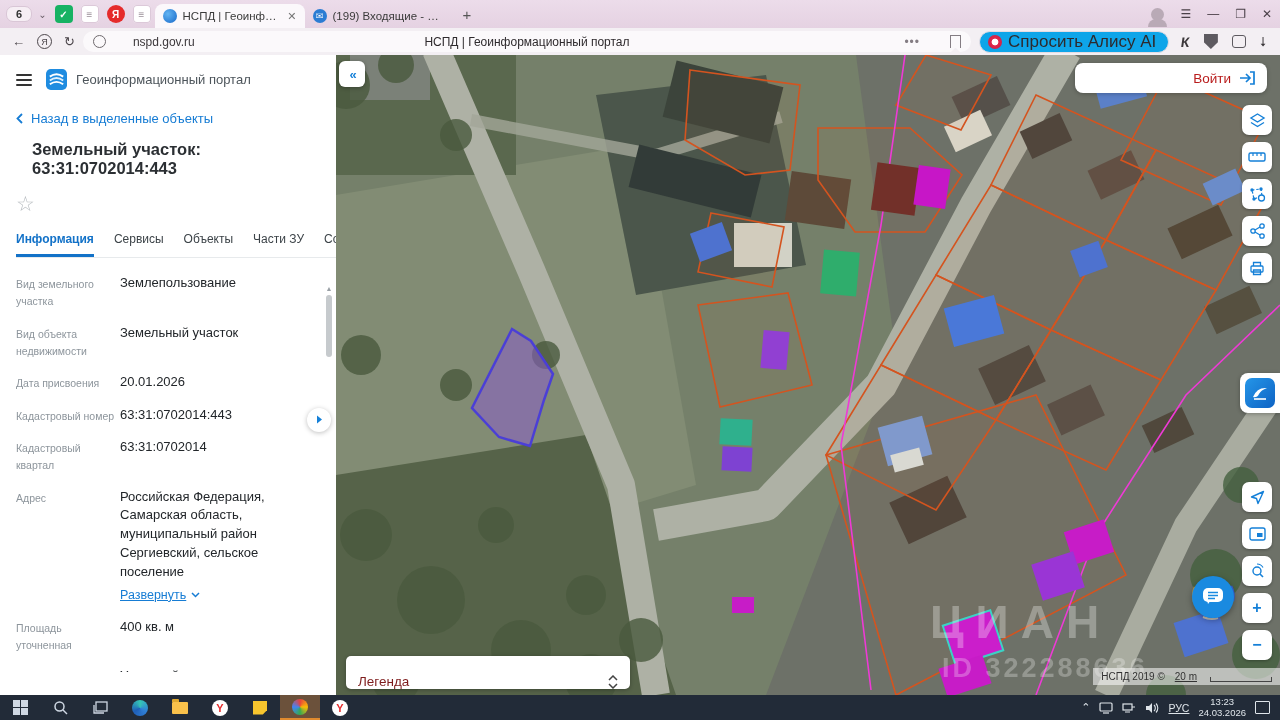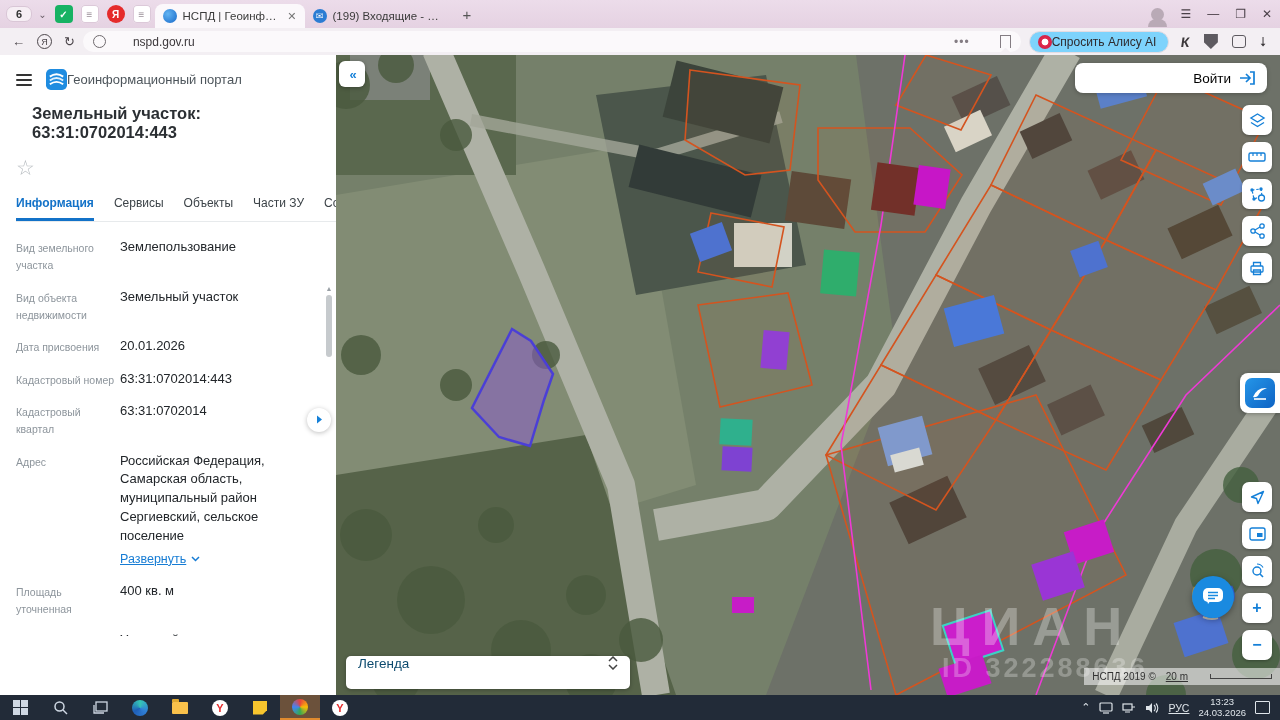--- a/index.html
+++ b/index.html
@@ -32,38 +32,38 @@
   .addressbar { position:absolute; left:0; top:28px; width:1280px; height:27px; background:#f3eff3; display:flex; align-items:center; }
   .navic { color:#4c464b; font-size:13px; margin-left:12px; }
   .ya-badge { width:15px; height:15px; border:1.4px solid #4c464b; border-radius:50%; display:flex; align-items:center; justify-content:center; font-size:9px; color:#4c464b; margin-left:12px; }
   .urlzone { position:relative; flex:1; height:21px; margin:0 8px; background:#fbf9fb; border-radius:12px; display:flex; align-items:center;gap:20px; }
   .site-badge { width:13px; height:13px; border:1.4px solid #6f6a6e; border-radius:50%; margin-left:10px; }
   .url { font-size:12px; color:#3c383b; margin-left:7px; }
   .pagetitle { position:absolute; left:0; right:0; text-align:center; font-size:12px; color:#2e2a2d; pointer-events:none; }
   .urlzone .dots { margin-left:auto; color:#847d83; font-size:12px; letter-spacing:1px; }
   .bookm { width:11px; height:13px; border:1.3px solid #847d83; border-bottom:none; margin:0 10px 0 10px; position:relative; }
   .bookm:after { content:""; position:absolute; left:-1px; bottom:-5px; border:5px solid #f3eff3; border-top:none; width:11px; border-left-color:transparent; border-right-color:transparent; box-sizing:border-box; border-width:0 5.5px 5px; border-bottom-color:#f3eff3; }
-  .alice { display:flex; align-items:center; background:#7dd3fc; border:1px solid #e4dce2; border-radius:13px; height:22px; padding:0 12px 0 8px; font-size:12px; color:#2e2a2d; }
+  .alice { display:flex; align-items:center; gap:6px; background:#0ea5e9; border:1px solid #e4dce2; border-radius:13px; height:22px; padding:0 12px 0 8px; font-size:17px; color:#2e2a2d; }
   .alice-ic { width:14px; height:14px; border-radius:50%; background:radial-gradient(circle, #fff 30%, #e0274b 38%, #c21f47 100%); }
   .extrow { display:flex; align-items:center; gap:14px; margin:0 14px 0 12px; color:#3c383b; }
   .ext-k { font-weight:bold; font-size:14px; transform:skewX(-8deg); }
   .ext-shield { width:14px; height:15px; background:#5d5a60; clip-path:polygon(0 0,100% 0,100% 55%,50% 100%,0 55%); }
   .ext-box { width:14px; height:13px; border:1.4px solid #5d5a60; border-radius:3px; }
   .ext-dl { font-size:13px; }
 
   
   .app { position:absolute; left:0; top:55px; width:1280px; height:640px; display:flex; }
 
   
   .panel { position:relative; width:336px; height:640px; background:#fff; z-index:3; flex:0 0 auto; }
   .p-head { display:flex; align-items:center; padding:14px 0 0 16px; }
   .burger { width:16px; height:12px; display:flex; flex-direction:column; justify-content:space-between; }
   .burger div { height:2px; background:#333; border-radius:1px; }
   .p-logo { width:21px; height:21px; margin-left:14px; }
-  .p-title { font-size:13px; color:#4d555b; }
+  .p-title { font-size:13px; color:#4d555b; margin-left:9px; }
   .backlink { display:flex; align-items:center; gap:8px; margin:21px 0 0 16px; color:#167cd4; font-size:13px; }
   .obj-title { margin:14px 16px 0 32px; font-size:16.5px; font-weight:bold; color:#2b2f33; }
   .star { margin:14px 0 0 16px; font-size:21px; color:#b9bec2; }
   .ptabs { position:relative; display:flex; gap:20px; margin:16px 0 0 16px; padding-right:34px; font-size:12px; color:#3c4348; border-bottom:1px solid #e7eaec; height:26px; overflow:hidden; white-space:nowrap; }
   .ptab { padding-bottom:9px; }
   .ptab.active { color:#1372c8; border-bottom:3px solid #1372c8; font-weight:bold; }
   .ptabs-more { position:absolute; right:5px; top:57%; transform:translateY(-50%); width:24px; height:24px; border-radius:50%; background:#fff;
     box-shadow:0 1px 5px rgba(0,0,0,.25); display:flex; align-items:center; justify-content:center; }
   .fields { position:relative; height:414px; overflow:hidden; padding:16px 26px 0 16px; }
   .frow { display:flex; margin-bottom:13px; }
@@ -74,38 +74,38 @@
   .pscroll .arr { color:#9aa0a6; font-size:7px; text-align:center; line-height:8px; }
   .pscroll .thumb { width:6px; height:62px; margin:2px auto; background:#c6cacd; border-radius:3px; }
 
   
   .map { position:relative; flex:1; height:640px; overflow:hidden; background:#75806a; }
   .map svg.base { position:absolute; left:0; top:0; }
 
   .collapse-btn { position:absolute; left:3px; top:6px; width:26px; height:26px; background:#fff; border-radius:6px;
     box-shadow:0 1px 4px rgba(0,0,0,.3); display:flex; align-items:center; justify-content:center; color:#1580d8; font-weight:bold; font-size:13px; letter-spacing:-2px; }
   .login-btn { position:absolute; right:13px; top:8px; width:192px; height:30px; background:#fff; border-radius:8px;
-    box-shadow:0 1px 4px rgba(0,0,0,.25); display:flex; align-items:center; justify-content:flex-end; gap:8px; padding-right:12px; color:#000000; font-size:13.5px; }
+    box-shadow:0 1px 4px rgba(0,0,0,.25); display:flex; align-items:center; justify-content:flex-end; gap:8px; padding-right:12px; color:#b91c1c; font-size:13.5px; }
   .toolcol { position:absolute; right:8px; width:30px; }
   .toolbtn { width:30px; height:30px; background:#fff; border-radius:7px; box-shadow:0 1px 3px rgba(0,0,0,.3);
     display:flex; align-items:center; justify-content:center; margin-bottom:7px; color:#1580d8; font-size:16px; font-weight:bold; }
   .nspd-badge { position:absolute; right:0; top:318px; width:40px; height:40px; background:#fff; border-radius:8px 0 0 8px;
     box-shadow:0 1px 4px rgba(0,0,0,.3); display:flex; align-items:center; justify-content:center; }
   .nspd-badge .sq { width:30px; height:30px; border-radius:7px; background:linear-gradient(135deg,#2596e8,#0e63c4); display:flex; align-items:center; justify-content:center; }
   .fab { position:absolute; left:852px; top:517px; width:50px; height:50px; }
   .fab .core { position:absolute; left:4px; top:4px; width:42px; height:42px; border-radius:50%; background:#1a8ae0;
     box-shadow:0 2px 6px rgba(0,0,0,.35); display:flex; align-items:center; justify-content:center; }
   .legendbar { position:absolute; left:10px; top:601px; width:284px; height:33px; background:#fff; border-radius:5px;
-    box-shadow:0 1px 4px rgba(0,0,0,.3); display:flex; align-items:flex-start; padding:0 12px; font-size:13.5px; color:#0c4a6e; }
+    box-shadow:0 1px 4px rgba(0,0,0,.3); display:flex; align-items:flex-end; padding:0 12px; font-size:13.5px; color:#7f1d1d; }
   .legendbar .sorter { margin-left:auto; display:flex; flex-direction:column; gap:2px; }
   .attrib { position:absolute; right:0; bottom:10px; height:17px; background:rgba(255,255,255,.55); display:flex; align-items:center; padding:0 8px; gap:10px; font-size:10px; color:#333; }
-  .scalebox { display:flex; align-items:center; gap:18px;text-decoration:underline; }
+  .scalebox { display:flex; align-items:flex-end; gap:9px;text-decoration:underline; }
   .scaleline { width:62px; border-bottom:1.5px solid #444; border-left:1.5px solid #444; border-right:1.5px solid #444; height:5px; }
   .scaletxt { font-size:10px; color:#333; margin-right:4px; }
-  .wm1 { position:absolute; left:594px; top:540px; font-size:54px; font-weight:bold; letter-spacing:12px; color:rgba(255,255,255,.3); }
+  .wm1 { position:absolute; left:594px; top:540px; font-size:46px; font-weight:bold; letter-spacing:12px; color:rgba(255,255,255,.3); }
   .wm2 { position:absolute; left:606px; top:598px; font-size:27px; font-weight:bold; letter-spacing:3px; color:rgba(255,255,255,.27); }
 
   
   .taskbar { position:absolute; left:0; top:695px; width:1280px; height:25px; background:#222b38; display:flex; align-items:stretch; z-index:5; }
   .tb { width:40px; display:flex; align-items:center; justify-content:center; }
   .tb.active { background:#6b513b; border-bottom:2px solid #e08a2e; }
   .winlogo { display:grid; grid-template-columns:7px 7px; grid-template-rows:7px 7px; gap:1px; }
   .winlogo div { background:#cfd8e3; }
   .folder { width:16px; height:12px; background:#f9c14b; border-radius:1px; position:relative; }
   .folder:before { content:""; position:absolute; left:0; top:-3px; width:7px; height:3px; background:#e0a82f; border-radius:1px 1px 0 0; }
@@ -152,20 +152,21 @@
     </div>
   </div>
 
   <div class="addressbar">
     <span class="navic">←</span>
     <span class="ya-badge">Я</span>
     <span class="navic">↻</span>
     <div class="urlzone">
       <span class="site-badge"></span>
       <span class="url">nspd.gov.ru</span>
+      <span class="pagetitle">НСПД | Геоинформационный портал</span>
       <span class="dots">•••</span>
       <span class="bookm"></span>
     </div>
     <div class="alice">
       <span class="alice-ic"></span>
       <span>Спросить Алису AI</span>
     </div>
     <div class="extrow">
       <span class="ext-k">К</span>
       <span class="ext-shield"></span>
@@ -183,20 +184,26 @@
             <div></div>
             <div></div>
           </div>
         <svg class="p-logo" viewBox="0 0 22 22">
           <rect x="0" y="0" width="22" height="22" rx="5" fill="#1f8ce0"></rect>
           <path d="M4 8 Q11 3 18 8" stroke="#fff" stroke-width="2" fill="none"></path>
           <path d="M4 12 Q11 7 18 12" stroke="#dff0fc" stroke-width="2" fill="none"></path>
           <path d="M4 16 Q11 11 18 16" stroke="#fff" stroke-width="2" fill="none"></path>
         </svg>
         <span class="p-title">Геоинформационный портал</span>
+      </div>
+      <div class="backlink">
+        <svg width="7" height="11" viewBox="0 0 7 11">
+            <path d="M6 1 L1.5 5.5 L6 10" stroke="#167cd4" stroke-width="1.8" fill="none"></path>
+          </svg>
+        <span>Назад в выделенные объекты</span>
       </div>
       <div class="obj-title">Земельный участок: 63:31:0702014:443</div>
       <div class="star">☆</div>
       <div class="ptabs">
         <span class="ptab active">Информация</span>
         <span class="ptab">Сервисы</span>
         <span class="ptab">Объекты</span>
         <span class="ptab">Части ЗУ</span>
         <span class="ptab">Состав</span>
       </div>

